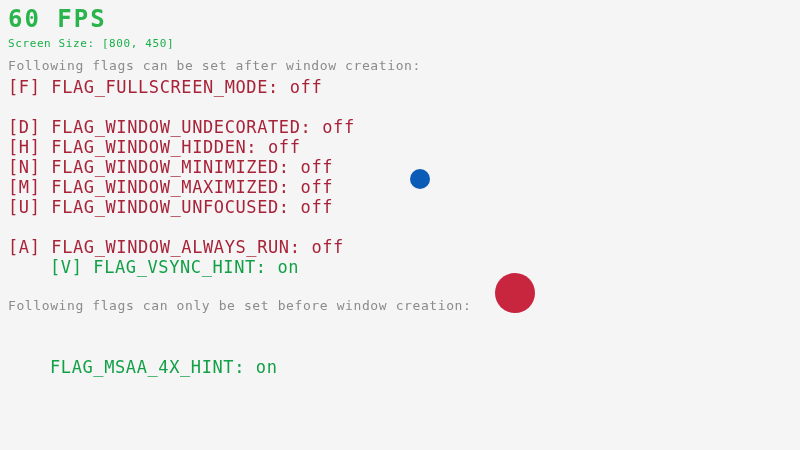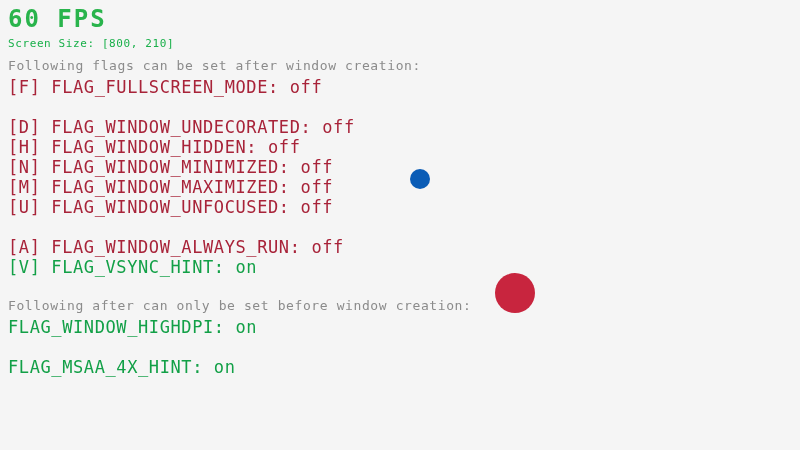--- a/index.html
+++ b/index.html
@@ -56,21 +56,21 @@
   }
   #heading-after  { top: 59px; }
   #heading-before { top: 299px; }
 
   .flag-line {
     left: 8px;
     font-size: 17px;
     letter-spacing: 0.6px;
   }
   .flag-off { color: #a82339; }
-  .flag-on  { color: #12a047; }
+  .flag-on  { color: #12a047; margin-left: 42px; }
 
   
   .ball {
     position: absolute;
     border-radius: 50%;
   }
   #ball-blue {
     left: 410px;
     top: 169px;
     width: 20px;
@@ -85,35 +85,34 @@
     background: #c8253e;
   }
 </style>
 </head>
 <body>
 
 <div id="screen">
 
   <div class="txt" id="fps-counter">60 FPS</div>
 
-  <div class="txt" id="screen-size">Screen Size: [800, 210]</div>
+  <div class="txt" id="screen-size">Screen Size: [800, 450]</div>
 
   <div class="txt section-heading" id="heading-after">Following flags can be set after window creation:</div>
 
   <div class="txt flag-line flag-off" style="top:79px">[F] FLAG_FULLSCREEN_MODE: off</div>
   <div class="txt flag-line flag-off" style="top:119px">[D] FLAG_WINDOW_UNDECORATED: off</div>
   <div class="txt flag-line flag-off" style="top:139px">[H] FLAG_WINDOW_HIDDEN: off</div>
   <div class="txt flag-line flag-off" style="top:159px">[N] FLAG_WINDOW_MINIMIZED: off</div>
   <div class="txt flag-line flag-off" style="top:179px">[M] FLAG_WINDOW_MAXIMIZED: off</div>
   <div class="txt flag-line flag-off" style="top:199px">[U] FLAG_WINDOW_UNFOCUSED: off</div>
   <div class="txt flag-line flag-off" style="top:239px">[A] FLAG_WINDOW_ALWAYS_RUN: off</div>
   <div class="txt flag-line flag-on" style="top:259px">[V] FLAG_VSYNC_HINT: on</div>
 
-  <div class="txt section-heading" id="heading-before">Following after can only be set before window creation:</div>
+  <div class="txt section-heading" id="heading-before">Following flags can only be set before window creation:</div>
 
-  <div class="txt flag-line flag-on" style="top:319px">FLAG_WINDOW_HIGHDPI: on</div>
   <div class="txt flag-line flag-on" style="top:359px">FLAG_MSAA_4X_HINT: on</div>
 
   <div class="ball" id="ball-blue"></div>
 
   <div class="ball" id="ball-red"></div>
 
 </div>
 
 </body></html>

